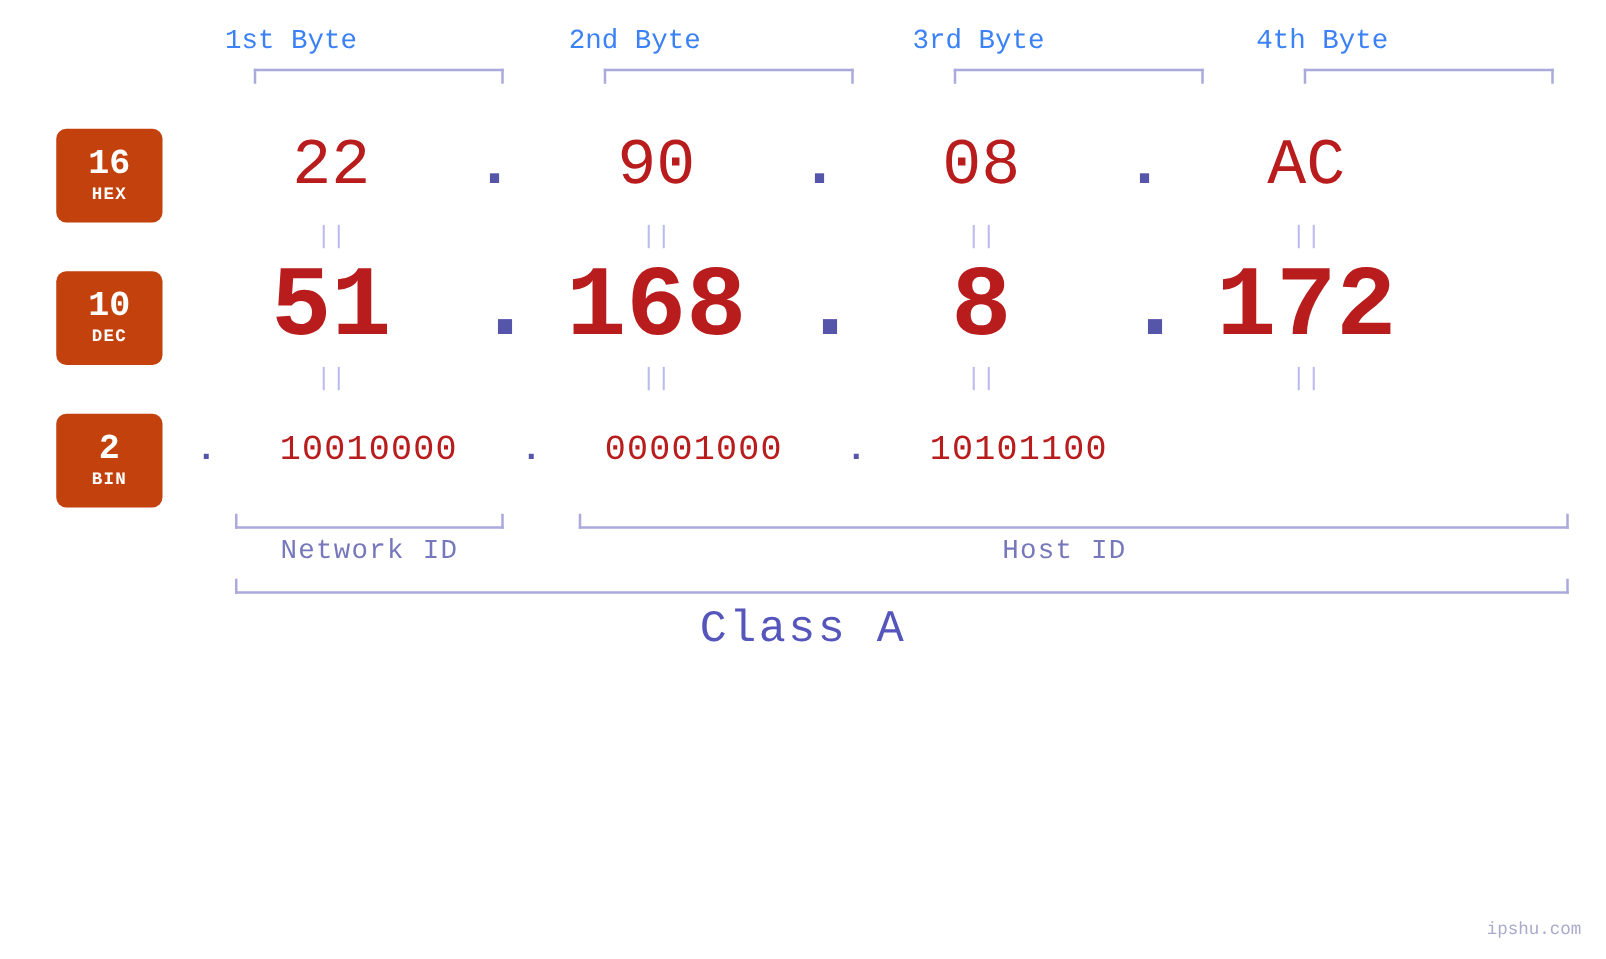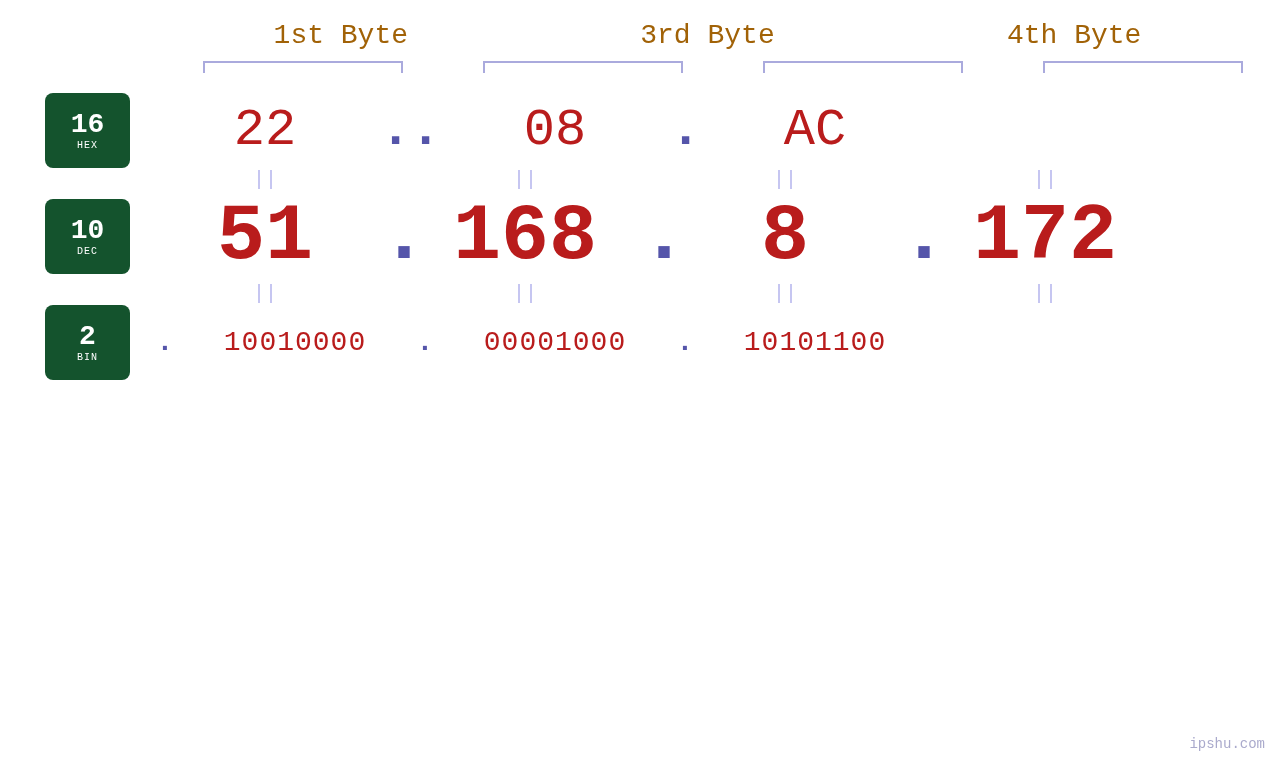--- a/index.html
+++ b/index.html
@@ -25,25 +25,25 @@
     
     .byte-headers {
       display: flex;
       width: 1100px;
       margin-left: 130px;
       justify-content: space-around;
       margin-bottom: 10px;
     }
 
     .byte-header {
-      color: #a16207;
-      font-size: 28px;
+      color: #3b82f6;
+      font-size: 22px;
       font-family: 'Courier New', Courier, monospace;
       width: 230px;
-      text-align: center;
+      text-align: left;
     }
 
     
     .top-brackets {
       display: flex;
       width: 1100px;
       margin-left: 130px;
       margin-bottom: 20px;
     }
 
@@ -61,40 +61,41 @@
       align-items: center;
       width: 1285px;
       margin-bottom: 0;
       position: relative;
     }
 
     
     .base-badge {
       width: 85px;
       height: 75px;
-      background: #14532d;
+      background: #c2410c;
       border-radius: 8px;
       display: flex;
       flex-direction: column;
       align-items: center;
       justify-content: center;
       margin-left: 45px;
       color: white;
       flex-shrink: 0;
+      margin-top: 16px;
     }
 
     .badge-number {
       font-size: 28px;
       font-weight: bold;
       line-height: 1.1;
     }
 
     .badge-label {
-      font-size: 10px;
-      font-weight: normal;
+      font-size: 14px;
+      font-weight: bold;
       letter-spacing: 1px;
     }
 
     
     .values-section {
       display: flex;
       align-items: center;
       flex: 1;
       margin-left: 20px;
     }
@@ -254,20 +255,21 @@
       font-family: 'Courier New', monospace;
     }
   </style>
 </head>
 <body>
 
 <div class="main-container">
 
   <div class="byte-headers">
     <div class="byte-header">1st Byte</div>
+    <div class="byte-header">2nd Byte</div>
     <div class="byte-header">3rd Byte</div>
     <div class="byte-header">4th Byte</div>
   </div>
 
   <div class="top-brackets">
     <div style="width:30px;flex-shrink:0;"></div>
     <div class="bracket-line"></div>
     <div style="width:50px;flex-shrink:0;"></div>
     <div class="bracket-line"></div>
     <div style="width:50px;flex-shrink:0;"></div>
@@ -277,20 +279,21 @@
   </div>
 
   <div class="base-row">
     <div class="base-badge">
       <span class="badge-number">16</span>
       <span class="badge-label">HEX</span>
     </div>
     <div class="values-section">
       <div class="byte-value hex-val">22</div>
       <div class="dot-separator">.</div>
+      <div class="byte-value hex-val">90</div>
       <div class="dot-separator">.</div>
       <div class="byte-value hex-val">08</div>
       <div class="dot-separator">.</div>
       <div class="byte-value hex-val">AC</div>
     </div>
   </div>
 
   <div class="equals-row">
     <div class="equals-section">
       <div class="equals-symbol">||</div>
@@ -339,15 +342,34 @@
     <div class="values-section">
       <div class="dot-separator bin">.</div>
       <div class="byte-value bin-val">10010000</div>
       <div class="dot-separator bin">.</div>
       <div class="byte-value bin-val">00001000</div>
       <div class="dot-separator bin">.</div>
       <div class="byte-value bin-val">10101100</div>
     </div>
   </div>
 
+  <div class="bottom-area">
+    <div class="bottom-brackets-row">
+
+      <div class="network-bracket"></div>
+      <div style="width:45px;flex-shrink:0;"></div>
+
+      <div class="host-bracket"></div>
+    </div>
+    <div class="labels-row">
+      <div class="network-id-label">Network ID</div>
+      <div style="width:45px;flex-shrink:0;"></div>
+      <div class="host-id-label">Host ID</div>
+    </div>
+
+    <div class="class-bracket-row">
+      <div class="class-bracket"></div>
+    </div>
+    <div class="class-label-row">Class A</div>
+  </div>
 
   <div class="watermark">ipshu.com</div>
 </div>
 
 </body></html>

